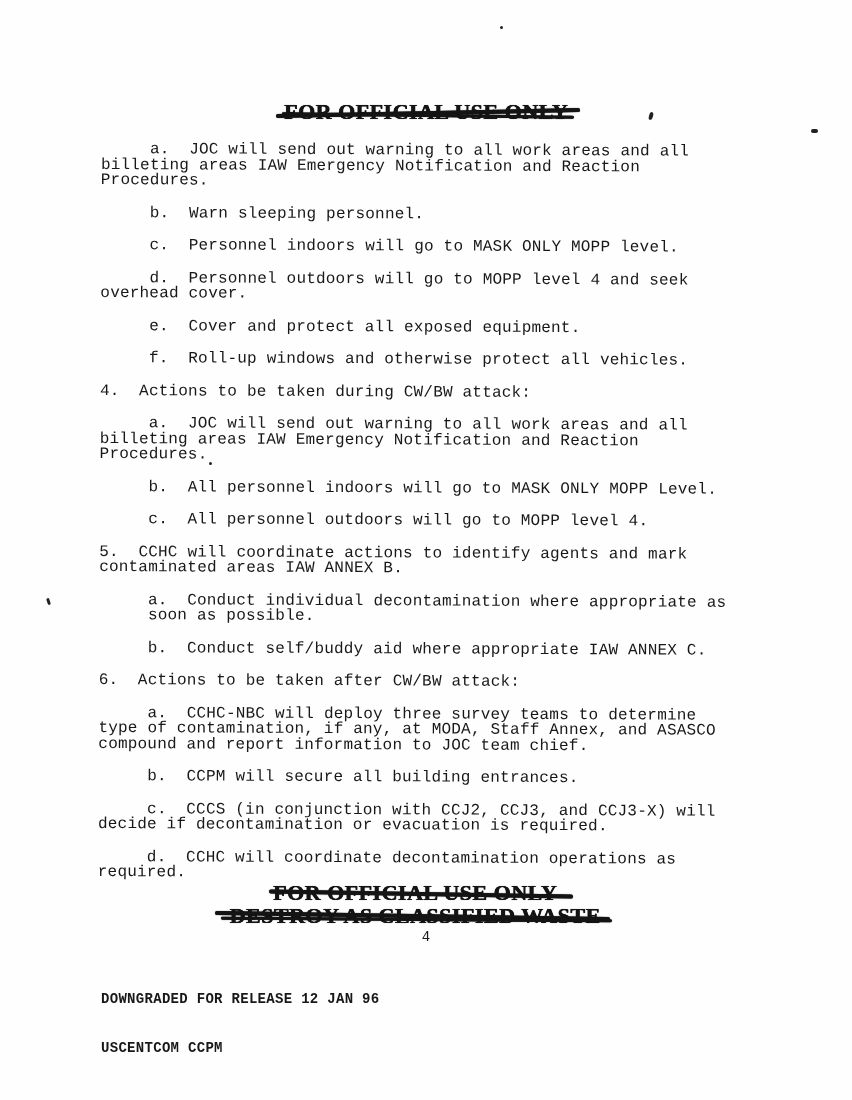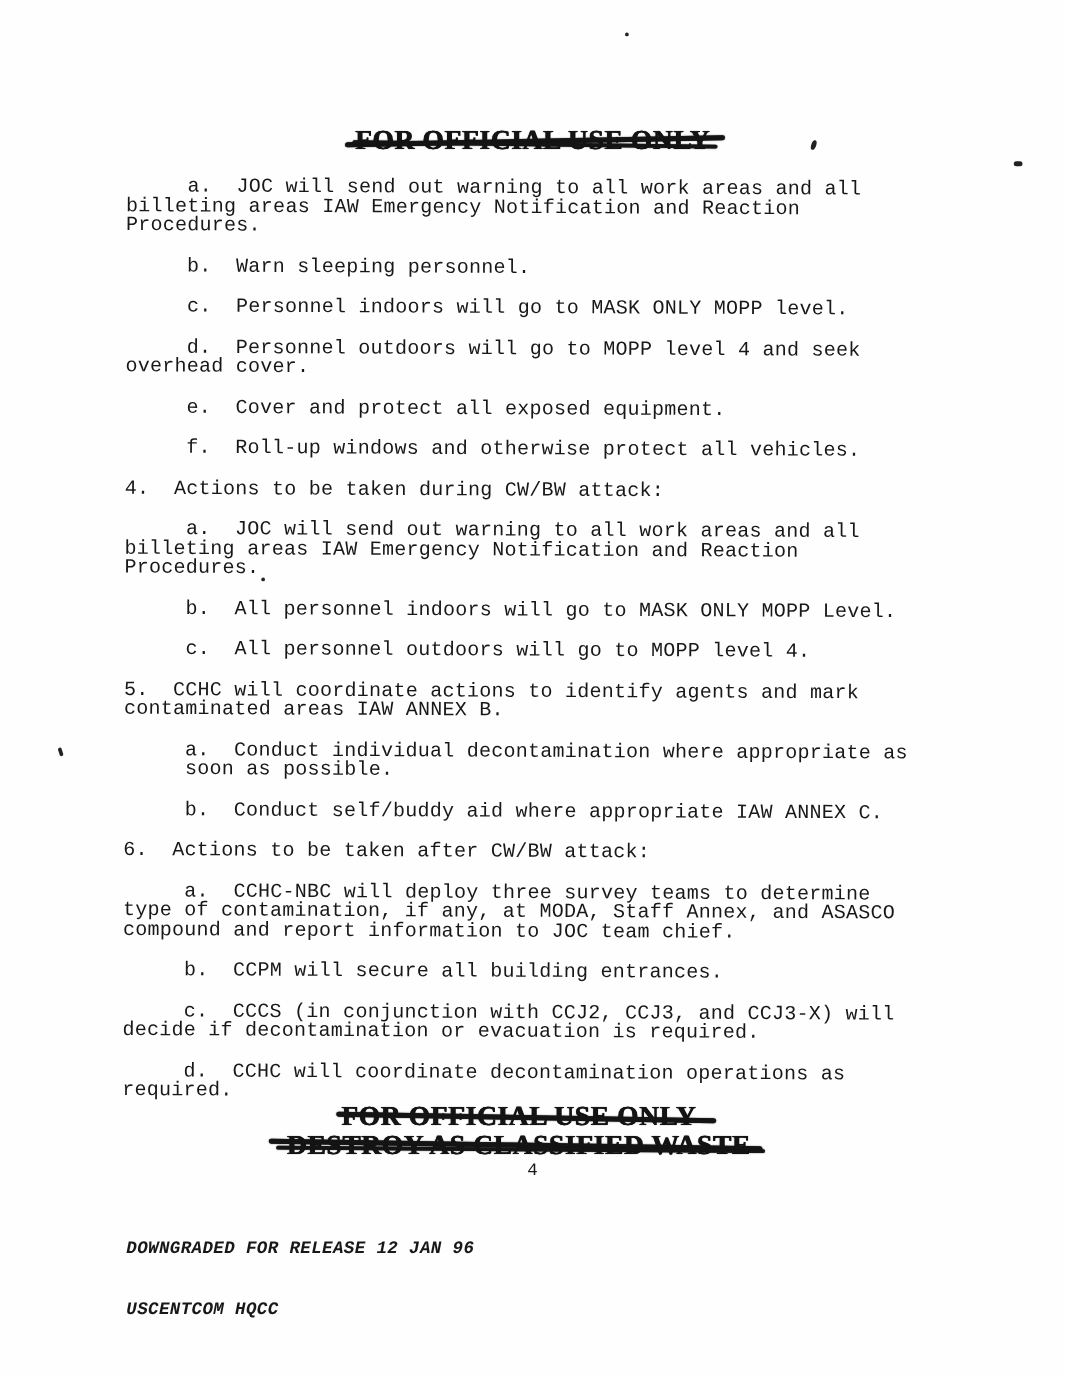--- a/index.html
+++ b/index.html
@@ -71,21 +71,20 @@
     font-size: 14px;
     line-height: 13px;
   }
   .release-block {
     margin: 14px 0 0 101px;
     font-weight: 700;
     font-size: 14px;
     line-height: 16.5px;
     letter-spacing: 0.3px;
     white-space: pre;
-    font-style: italic;
   }
 
   
   .speck {
     position: absolute;
     background: #222;
   }
   .speck.s1 { left: 500px; top: 26px;  width: 3px; height: 3px; border-radius: 50%; }
   .speck.s2 { left: 649px; top: 112px; width: 4px; height: 8px; border-radius: 55% 45% 60% 40%; transform: rotate(14deg); }
   .speck.s3 { left: 811px; top: 129px; width: 7px; height: 4px; border-radius: 2px; }
@@ -158,16 +157,16 @@
       </span>
     </div>
   </div>
 
   <div class="page-number-row">
     <span>4</span>
   </div>
 
   <div class="release-block">
     <div>DOWNGRADED FOR RELEASE 12 JAN 96</div>
-    <div>USCENTCOM HQCC</div>
+    <div>USCENTCOM CCPM</div>
   </div>
 
 </div>
 
 </body></html>

